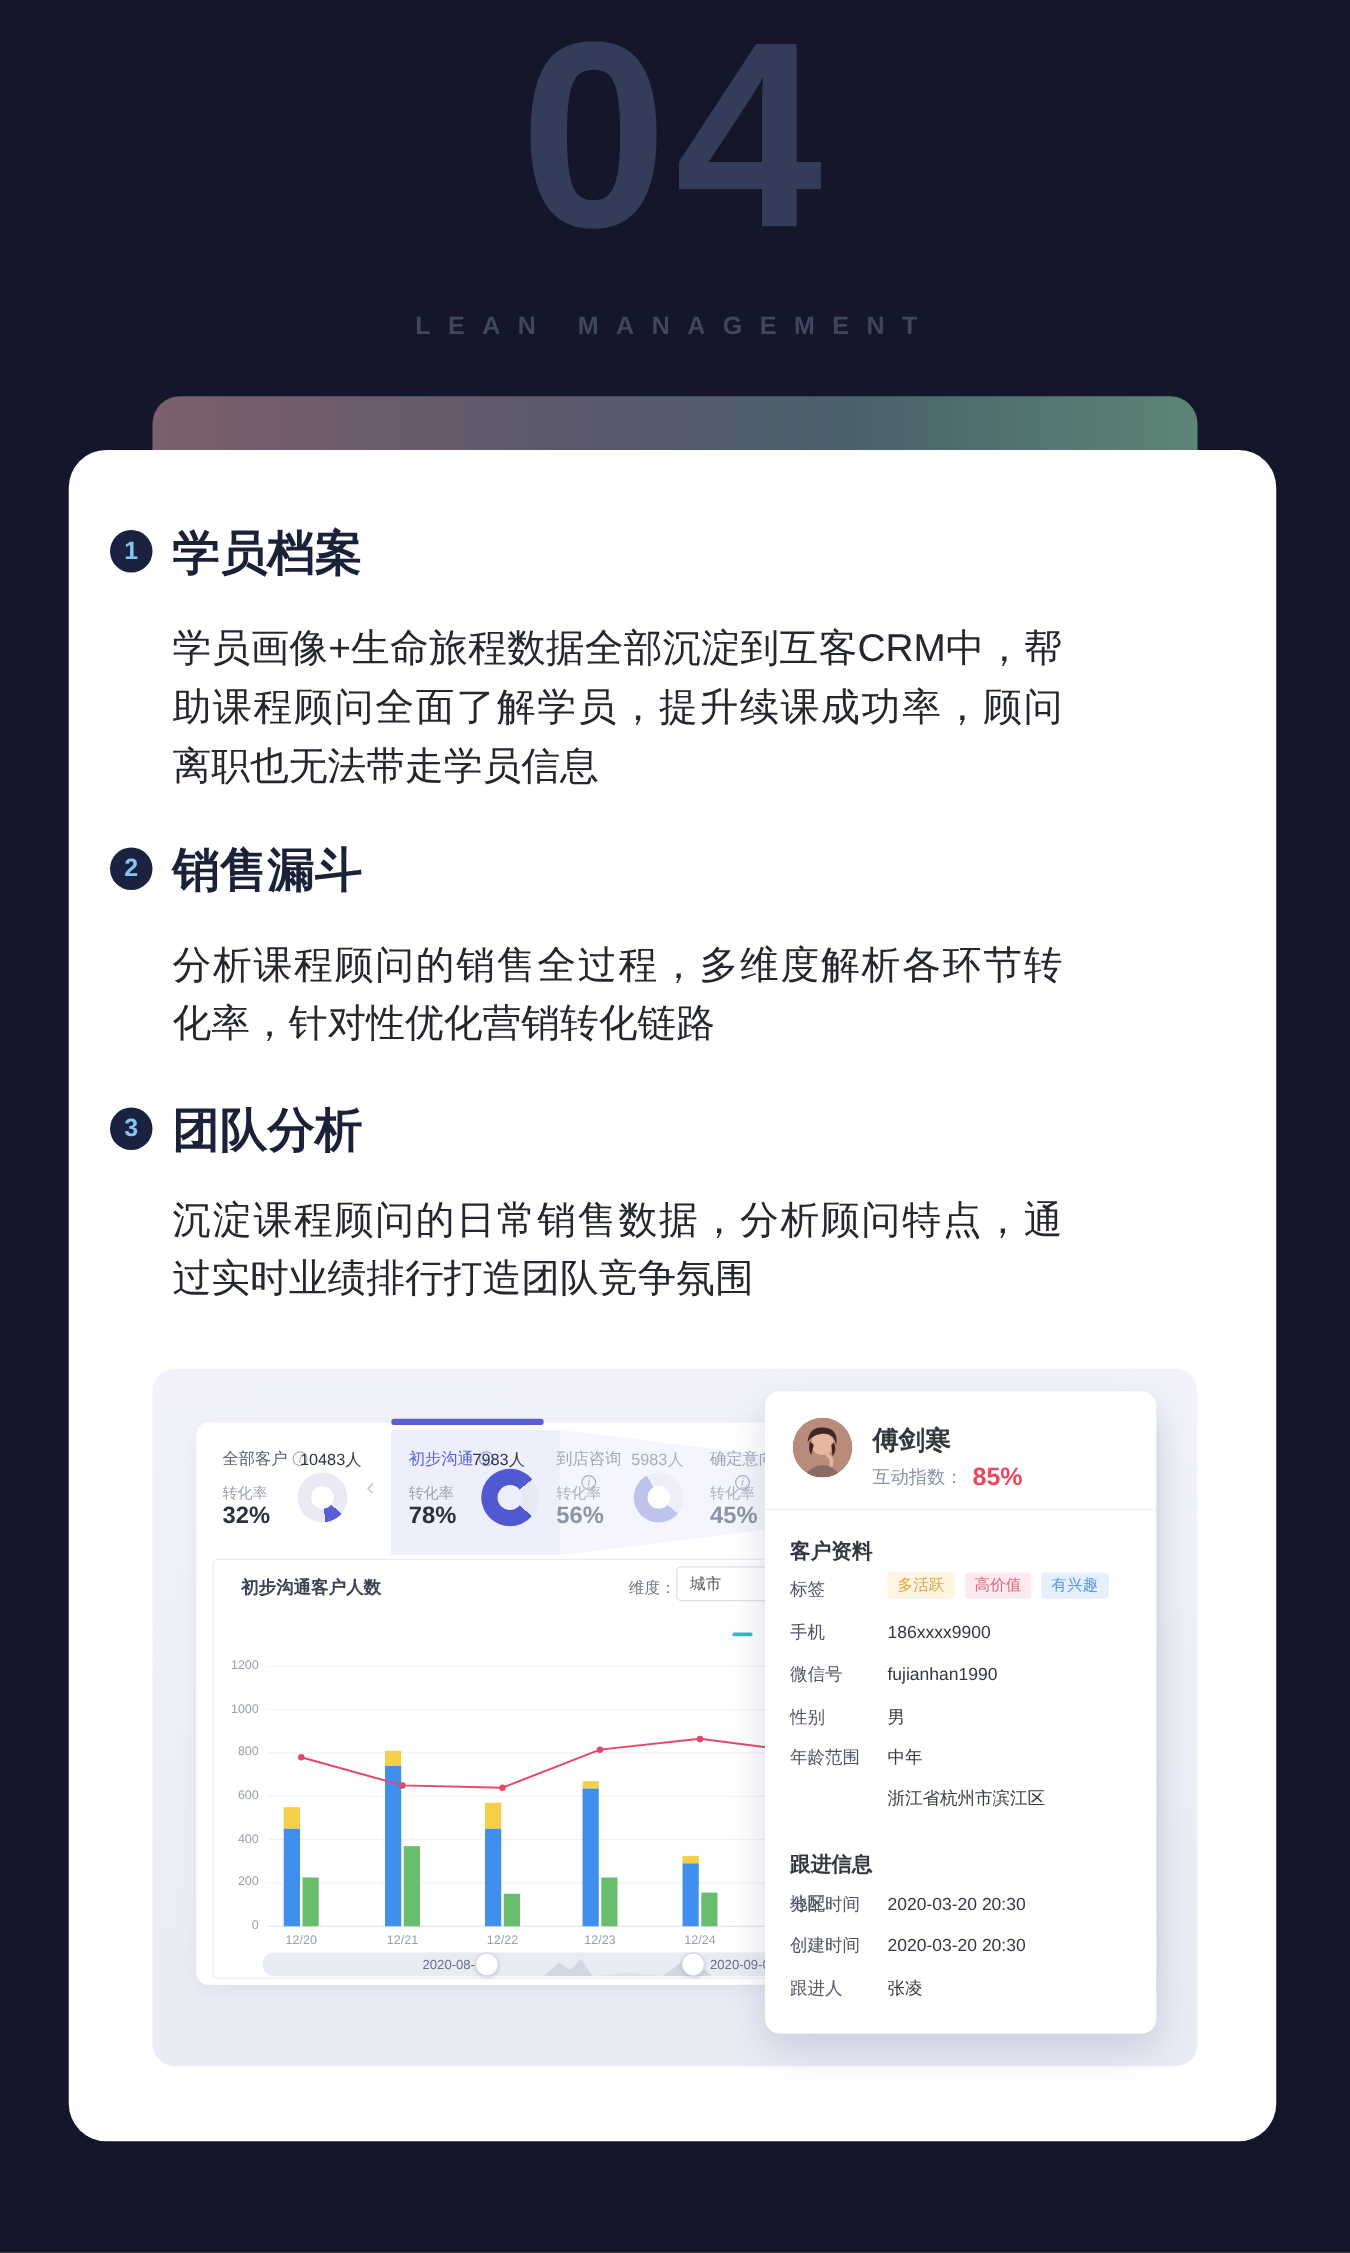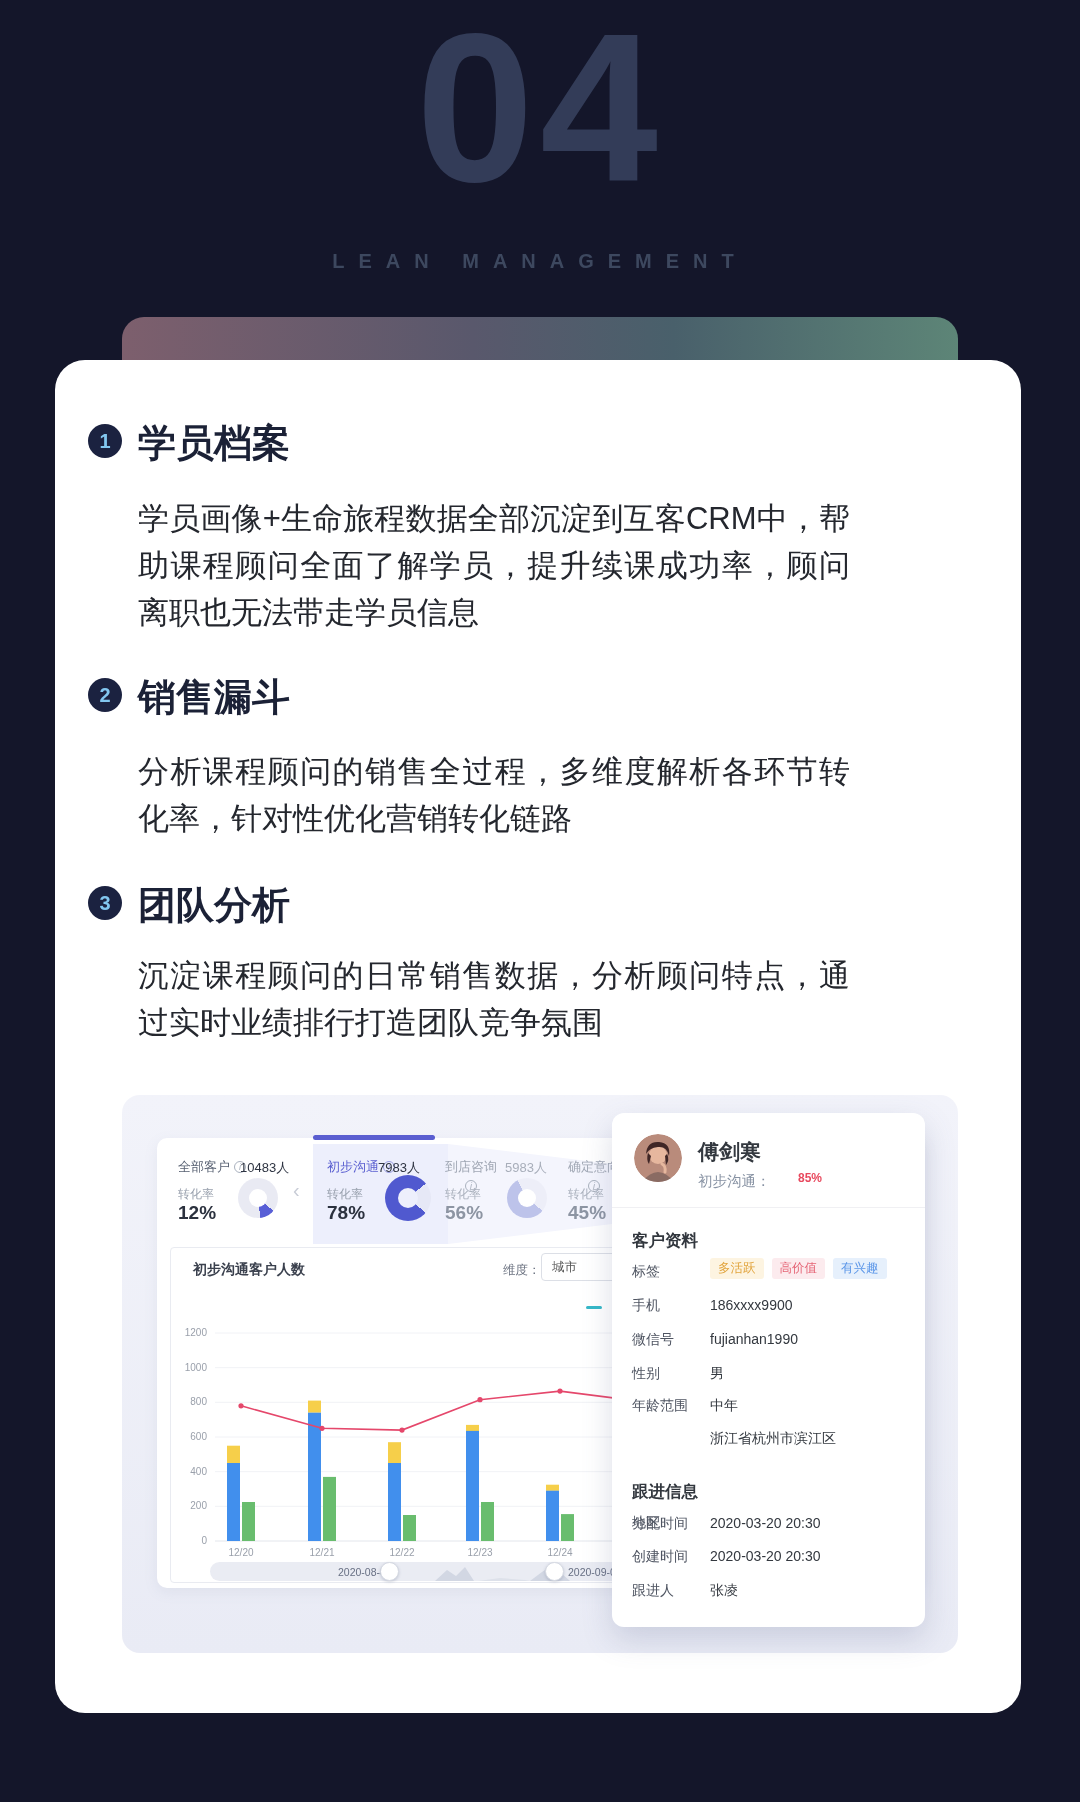--- a/index.html
+++ b/index.html
@@ -66,21 +66,21 @@
   .brush-date{position:absolute;top:1566px;font-size:10.5px;color:#687084;white-space:nowrap;}
   .brush-handle{position:absolute;top:1562px;width:19px;height:19px;border-radius:50%;background:#fff;
     border:1px solid #d5d9e2;box-shadow:0 1px 3px rgba(100,110,140,.3);}
 
   
   .profile{position:absolute;left:612px;top:1113px;width:313px;height:514px;background:#fff;border-radius:12px;
     box-shadow:0 12px 30px rgba(90,100,140,.22);}
   .avatar{position:absolute;left:634px;top:1134px;width:48px;height:48px;border-radius:50%;overflow:hidden;}
   .p-name{position:absolute;left:698px;top:1138px;font-size:21px;font-weight:700;color:#33383f;}
   .p-eng-label{position:absolute;left:698px;top:1172px;font-size:14.5px;color:#8792a3;}
-  .p-eng-value{position:absolute;left:798px;top:1171px;font-size:12px;font-weight:600;color:#e8495e;}
+  .p-eng-value{position:absolute;left:778px;top:1171px;font-size:20px;font-weight:600;color:#e8495e;}
   .p-divider{position:absolute;left:612px;top:1207px;width:313px;height:1px;background:#f0f0f3;}
   .p-heading{position:absolute;left:632px;font-size:16.5px;font-weight:700;color:#32373e;}
   .p-label{position:absolute;left:632px;font-size:14px;color:#4f5562;white-space:nowrap;}
   .p-value{position:absolute;left:710px;font-size:14px;color:#33383f;white-space:nowrap;}
   .tags{position:absolute;left:710px;display:flex;gap:8px;}
   .tag{font-size:12.5px;padding:3px 8px;border-radius:3px;line-height:1.2;white-space:nowrap;}
   .tag0{background:#fdf4e1;color:#e2a53f;}
   .tag1{background:#fcebee;color:#e56576;}
   .tag2{background:#e6f0fc;color:#5b96e8;}
 </style>
@@ -112,21 +112,21 @@
   <div class="tab-bar"></div>
   <div class="funnel-hi"></div>
   <div class="funnel-t1"></div>
 
   <div class="stat-label" style="left:178px;top:1158px;">
     <span>全部客户</span>
     <span class="info-i">i</span>
   </div>
   <div class="stat-count" style="left:240px;top:1159px;">10483人</div>
   <div class="rate-label" style="left:178px;top:1186px;">转化率</div>
-  <div class="rate-value" style="left:178px;top:1202px;">12%</div>
+  <div class="rate-value" style="left:178px;top:1202px;">32%</div>
   <div class="donut" style="left: 238px; top: 1178px; width: 40px; height: 40px; background: conic-gradient(from 130deg, rgb(88, 95, 214) 0deg, rgb(88, 95, 214) 12%, rgb(233, 234, 243) 12%, rgb(233, 234, 243) 100%);">
       <div class="hole" style="width:18px;height:18px;"></div>
     </div>
 
   <div class="chevron">‹</div>
 
   <div class="stat-label purple" style="left:327px;top:1158px;">
     <span>初步沟通</span>
     <span class="info-i">i</span>
   </div>
@@ -226,21 +226,21 @@
       <circle cx="24" cy="24" r="24" fill="#b98b7b"></circle>
       <path d="M8,48 Q24,28 40,48 Z" fill="#8a6b63"></path>
       <circle cx="24" cy="21" r="9" fill="#e6b79e"></circle>
       <path d="M12,20 Q13,7 25,8 Q37,9 35,22 Q33,12 24,13 Q15,14 12,20 Z" fill="#3f2626"></path>
       <path d="M14,19 Q12,26 15,30 L17,22 Z" fill="#3f2626"></path>
       <path d="M33,20 Q36,26 32,31 L31,22 Z" fill="#3f2626"></path>
       <path d="M28,30 q4,2 3,8" stroke="#e6b79e" stroke-width="3" fill="none" stroke-linecap="round"></path>
     </svg>
   </div>
   <div class="p-name">傅剑寒</div>
-  <div class="p-eng-label">初步沟通：</div>
+  <div class="p-eng-label">互动指数：</div>
   <div class="p-eng-value">85%</div>
   <div class="p-divider"></div>
 
   <div class="p-heading" style="top:1230px;">客户资料</div>
 
   <div class="p-label" style="top:1263px;">标签</div>
   <div class="tags" style="top:1258px;">
     <span class="tag tag0">多活跃</span>
     <span class="tag tag1">高价值</span>
     <span class="tag tag2">有兴趣</span>

